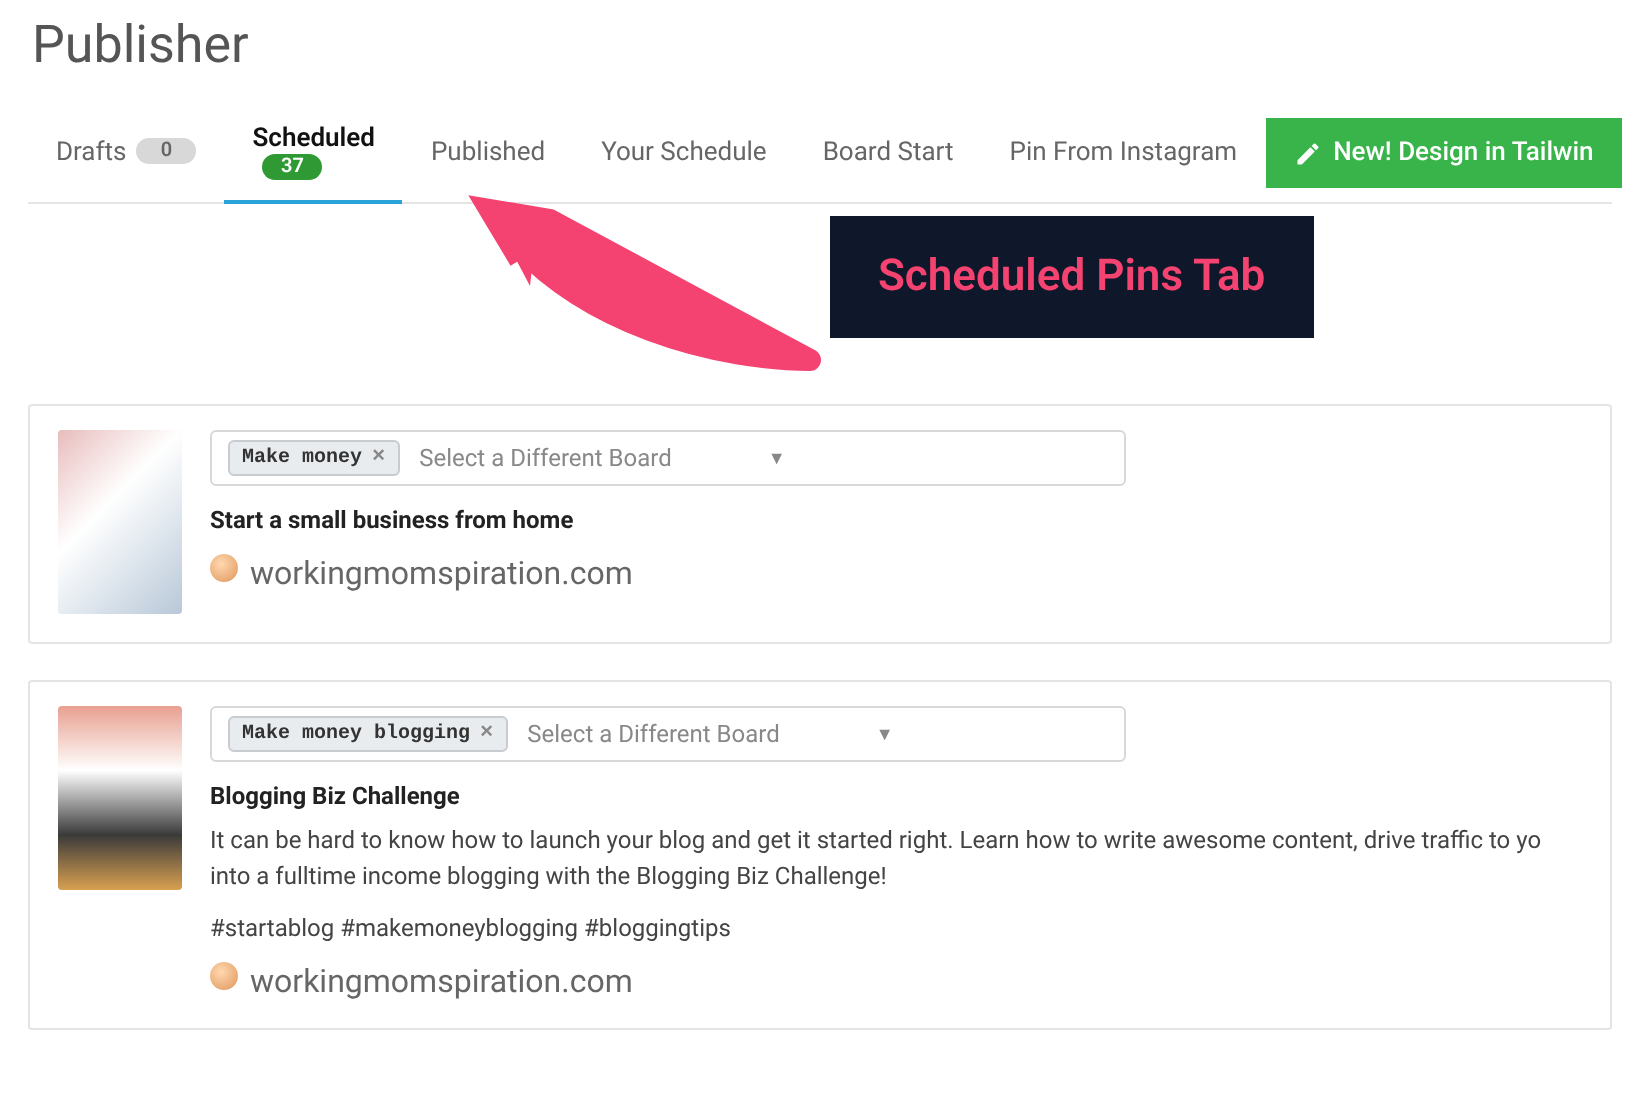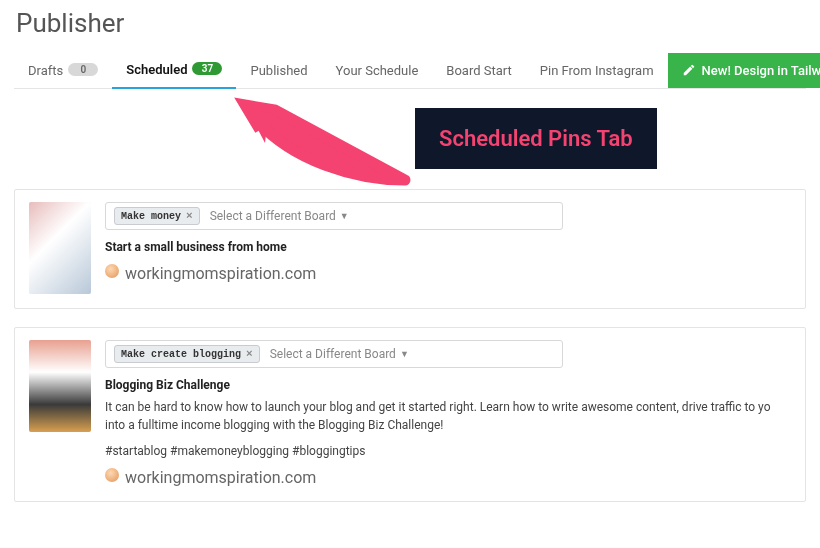--- a/index.html
+++ b/index.html
@@ -1,38 +1,38 @@
 <!DOCTYPE html>
 <html><head>
 <meta charset="utf-8">
 <style>
 html,body{margin:0;padding:0;font-family:-apple-system,BlinkMacSystemFont,"Segoe UI",Roboto,Arial,sans-serif;background:#fff;color:#333;width:820px;height:548px;overflow:hidden;}
 .page{padding:8px 14px 0 14px;}
 .title{font-size:26px;font-weight:400;color:#555;margin:0 0 14px 2px;}
 .tabs{display:flex;align-items:center;border-bottom:1px solid #e5e5e5;position:relative;}
 .tab{display:flex;align-items:flex-start;font-size:13px;color:#666;padding:10px 14px;cursor:pointer;white-space:nowrap;}
-.tab.active{color:#111;font-weight:600;border-bottom:2px solid #2aa3d8;margin-bottom:-1px;}
+.tab.active{color:#111;font-weight:600;border-bottom:2px solid #2aa3d8;margin-bottom:-1px;flex-direction:column;}
 .badge{display:inline-block;min-width:18px;text-align:center;font-size:10px;font-weight:600;padding:1px 6px;border-radius:9px;margin-left:5px;}
 .badge-grey{background:#d8d8d8;color:#666;}
 .badge-green{background:#2f9a33;color:#fff;}
 .new-btn{margin-left:auto;background:#38b44a;color:#fff;font-size:13px;font-weight:500;padding:10px 14px;display:flex;align-items:center;cursor:pointer;white-space:nowrap;}
 .new-btn svg{margin-right:6px;}
 .overlay{position:absolute;left:225px;top:85px;pointer-events:none;}
 .arrow-path{fill:#f44370;}
 .callout{position:absolute;left:415px;top:108px;background:#0f172a;color:#f44370;font-size:22px;font-weight:600;padding:18px 24px;pointer-events:none;}
 .pins{margin-top:100px;}
 .card{border:1px solid #e4e4e4;border-radius:2px;padding:12px 14px 14px 14px;margin:0 0 18px 0;display:flex;gap:14px;}
 .thumb{width:62px;height:92px;background:#eee;border-radius:2px;flex:0 0 auto;position:relative;overflow:hidden;}
 .thumb::before{content:"";position:absolute;inset:0;background:linear-gradient(135deg,#e8bcbc 0%,#fff 40%,#b8c8d8 100%);}
 .thumb2::before{background:linear-gradient(180deg,#e8a090 0%,#fff 35%,#3a3a3a 70%,#d8a050 100%);}
 .cbody{flex:1;min-width:0;}
 .boardrow{display:flex;align-items:center;border:1px solid #d8d8d8;border-radius:3px;padding:4px 8px;margin-bottom:10px;width:440px;}
 .chip{background:#e9ecef;border:1px solid #c8ccd0;border-radius:3px;font-size:10px;font-weight:700;color:#333;padding:2px 6px;display:flex;align-items:center;font-family:Liberation Mono, monospace;}
 .chip-x{margin-left:5px;color:#888;font-size:11px;cursor:pointer;}
-.select-diff{margin-left:10px;font-size:12px;color:#888;display:flex;align-items:center;cursor:pointer;}
+.select-diff{margin-left:10px;font-size:12px;color:#888;display:flex;align-items:center;cursor:pointer;gap:44px;}
 .select-diff .tri{margin-left:4px;font-size:9px;}
 .ptitle{font-weight:700;font-size:12px;color:#222;margin-bottom:6px;}
 .pdesc{font-size:12px;color:#444;line-height:1.5;margin-bottom:4px;}
 .phash{font-size:12px;color:#444;margin:10px 0 4px 0;}
 .srcrow{display:flex;font-size:16px;color:#666;margin-top:10px;}
 .srcicon{width:14px;height:14px;border-radius:50%;background:radial-gradient(circle at 40% 35%,#ffd8b0,#e0955a);margin-right:6px;display:inline-block;}
 </style>
 </head>
 <body>
 
@@ -97,21 +97,21 @@
           <span>workingmomspiration.com</span>
         </div>
       </div>
     </div>
 
     <div class="card">
       <div class="thumb thumb2"></div>
       <div class="cbody">
         <div class="boardrow">
           <span class="chip">
-            <span>Make create blogging</span>
+            <span>Make money blogging</span>
             <span class="chip-x">×</span>
           </span>
           <span class="select-diff">
             <span>Select a Different Board</span>
             <span class="tri">▼</span>
           </span>
         </div>
         <div class="ptitle">Blogging Biz Challenge</div>
         <div class="pdesc">It can be hard to know how to launch your blog and get it started right. Learn how to write awesome content, drive traffic to yo into a fulltime income blogging with the Blogging Biz Challenge!</div>
         <div class="phash">#startablog #makemoneyblogging #bloggingtips</div>

